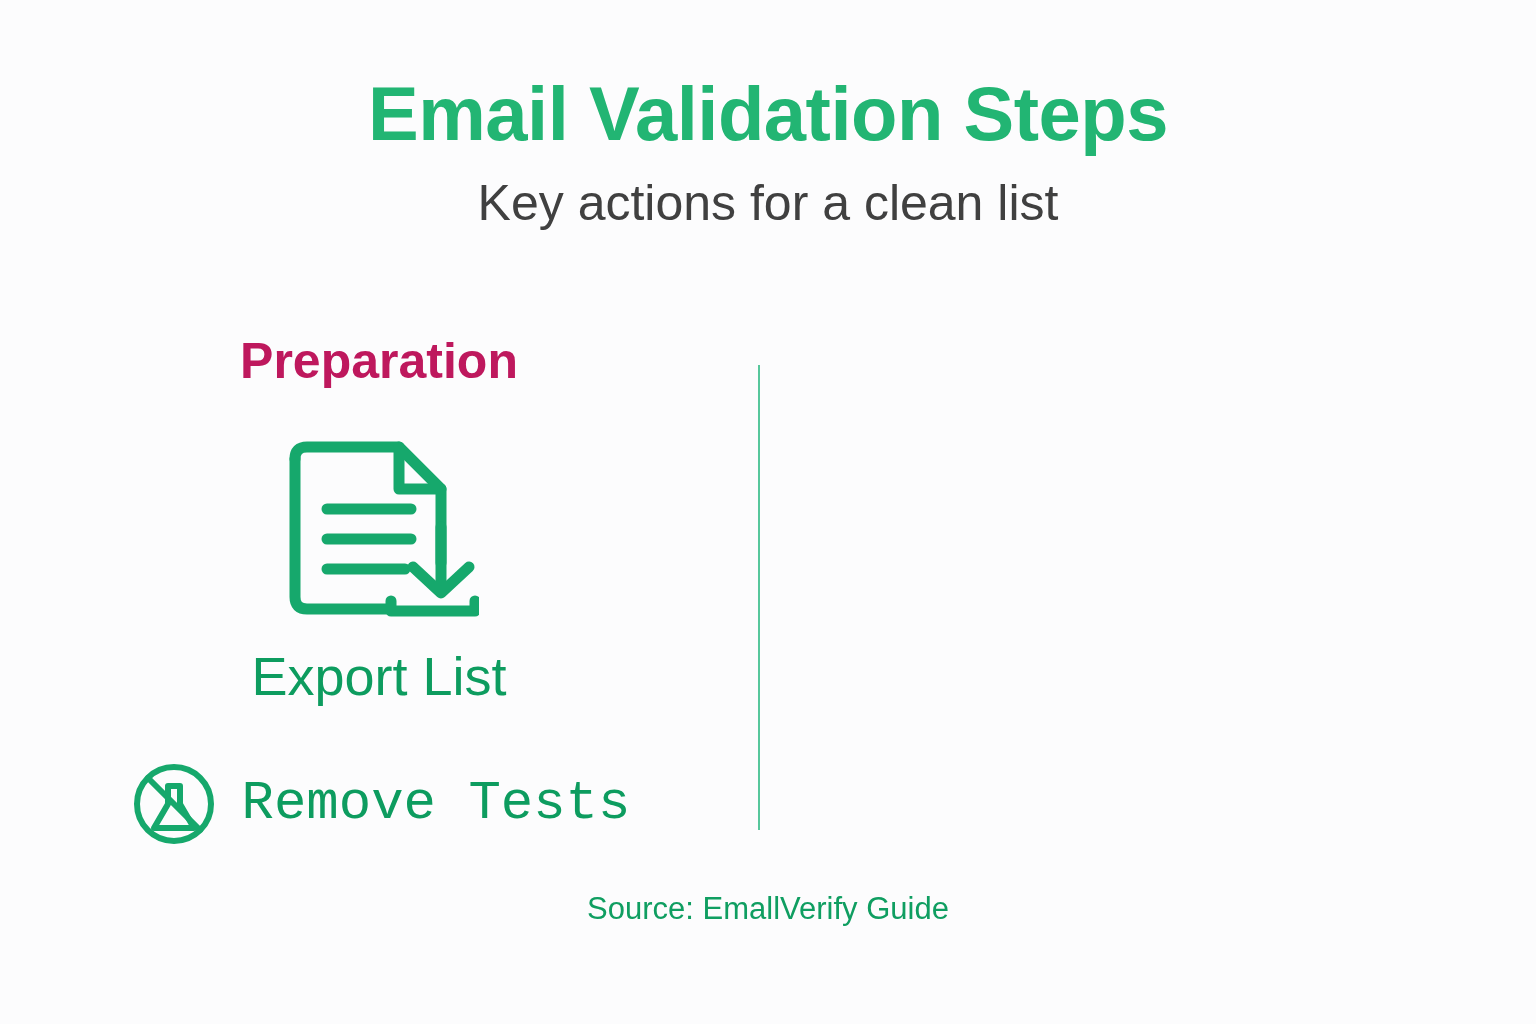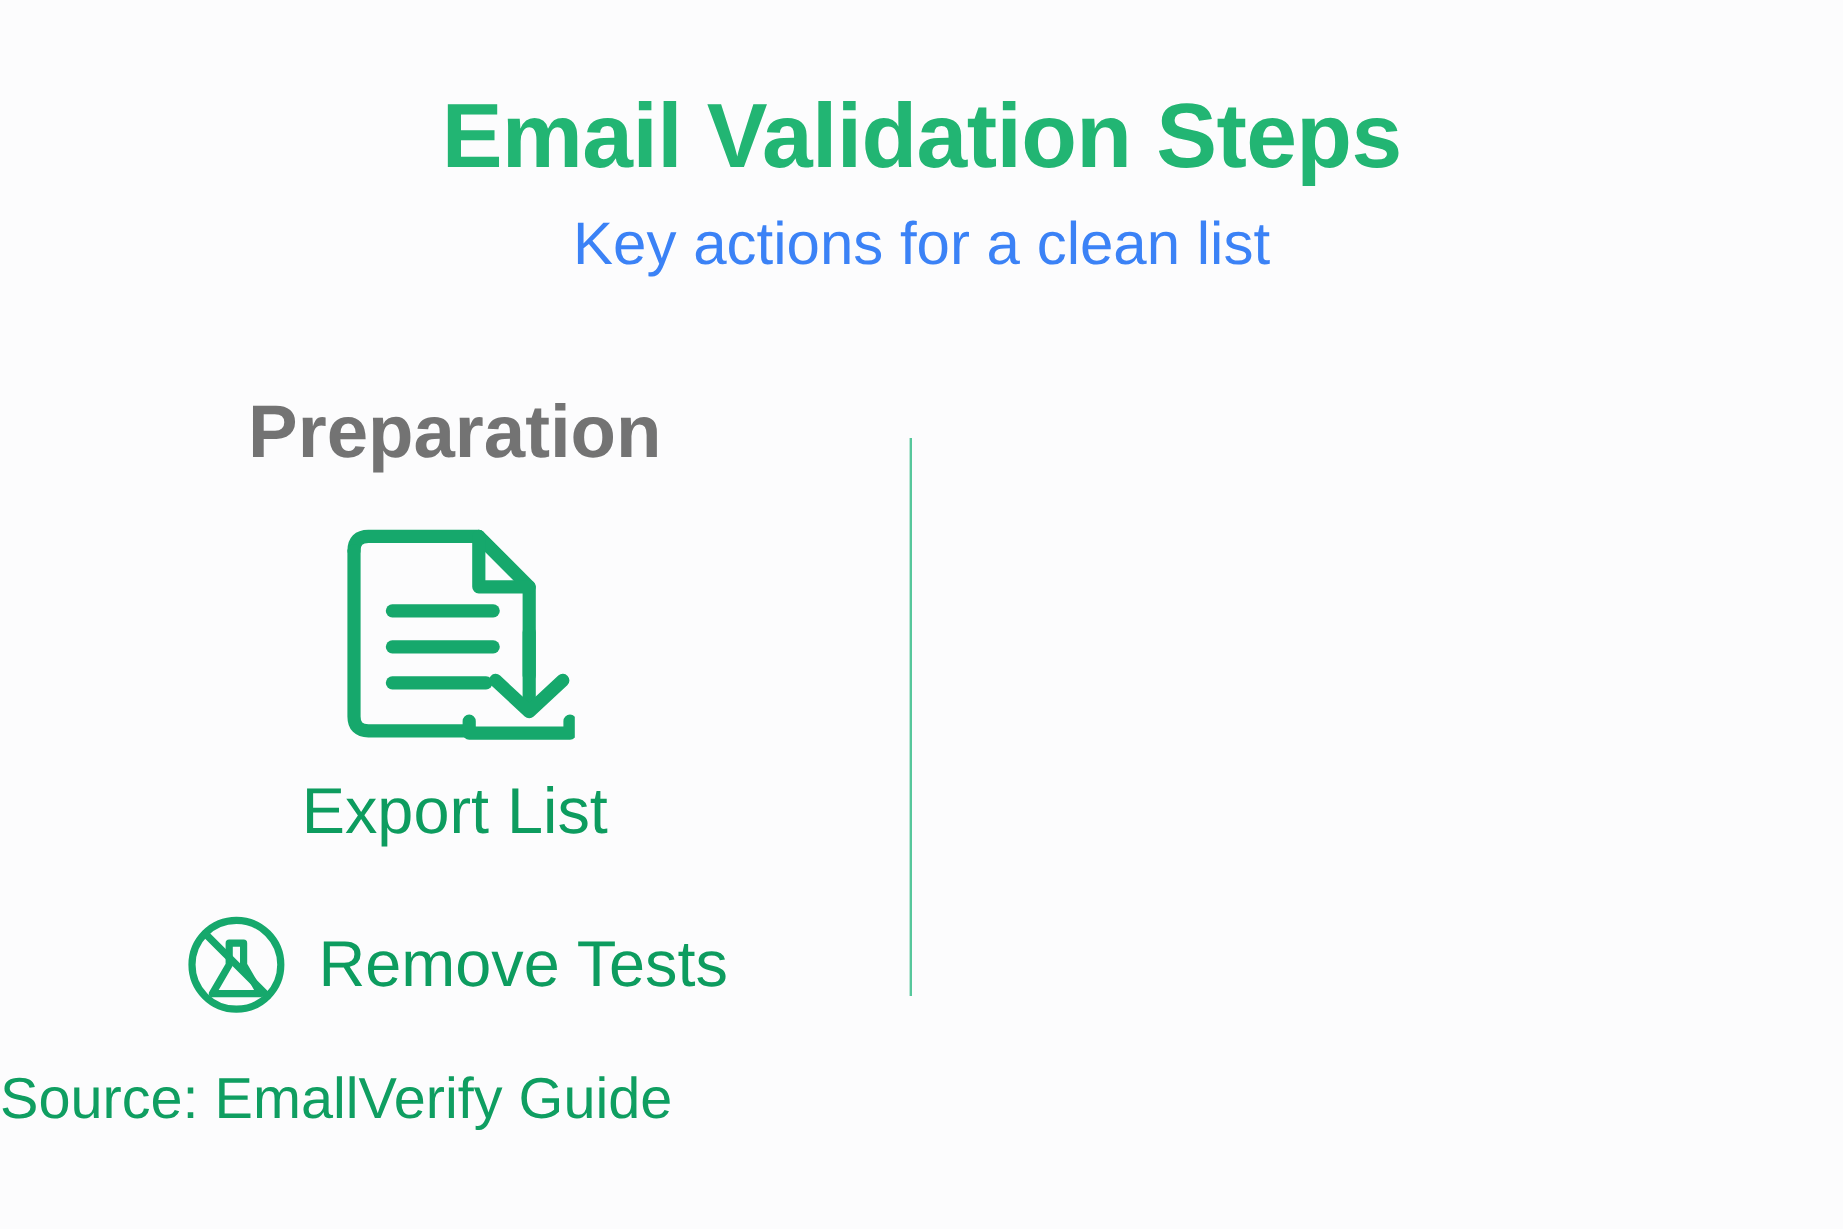--- a/index.html
+++ b/index.html
@@ -34,21 +34,21 @@
     font-size: 76px;
     font-weight: 700;
     color: #22b573;
     letter-spacing: -0.5px;
     line-height: 1.0;
     margin: 0;
   }
   .subtitle {
     font-size: 50px;
     font-weight: 400;
-    color: #3b82f6;
+    color: #404040;
     line-height: 1.0;
     margin: 26px 0 0 0;
   }
 
   
   .columns {
     position: absolute;
     top: 330px;
     left: 0;
     width: 1536px;
@@ -59,23 +59,23 @@
     width: 758px;
     display: flex;
     flex-direction: column;
     align-items: center;
   }
   .column.right {
     width: 778px;
   }
 
   .col-heading {
-    font-size: 62px;
+    font-size: 50px;
     font-weight: 700;
-    color: #737373;
+    color: #be185d;
     line-height: 1.0;
     margin: 0;
     height: 62px;
     display: flex;
     align-items: center;
   }
 
   .icon-slot {
     height: 215px;
     display: flex;
@@ -111,20 +111,21 @@
     flex: 0 0 92px;
     display: flex;
     align-items: center;
     justify-content: center;
   }
   .item-row .row-label {
     font-size: 54px;
     font-weight: 400;
     color: #0d9c5f;
     line-height: 1.0;
+    font-family: Liberation Mono, monospace;
   }
   .item-row.no-icon {
     gap: 0;
   }
 
   
   .divider {
     position: absolute;
     left: 758px;
     top: 365px;
@@ -132,22 +133,22 @@
     height: 465px;
     background: #57c79c;
   }
 
   
   .source-line {
     position: absolute;
     top: 893px;
     left: 0;
     width: 1536px;
-    text-align: left;
-    font-size: 48px;
+    text-align: center;
+    font-size: 31px;
     font-weight: 400;
     color: #0f9e61;
     line-height: 1.0;
   }
 
   svg { display: block; }
 </style>
 </head>
 <body>
 

